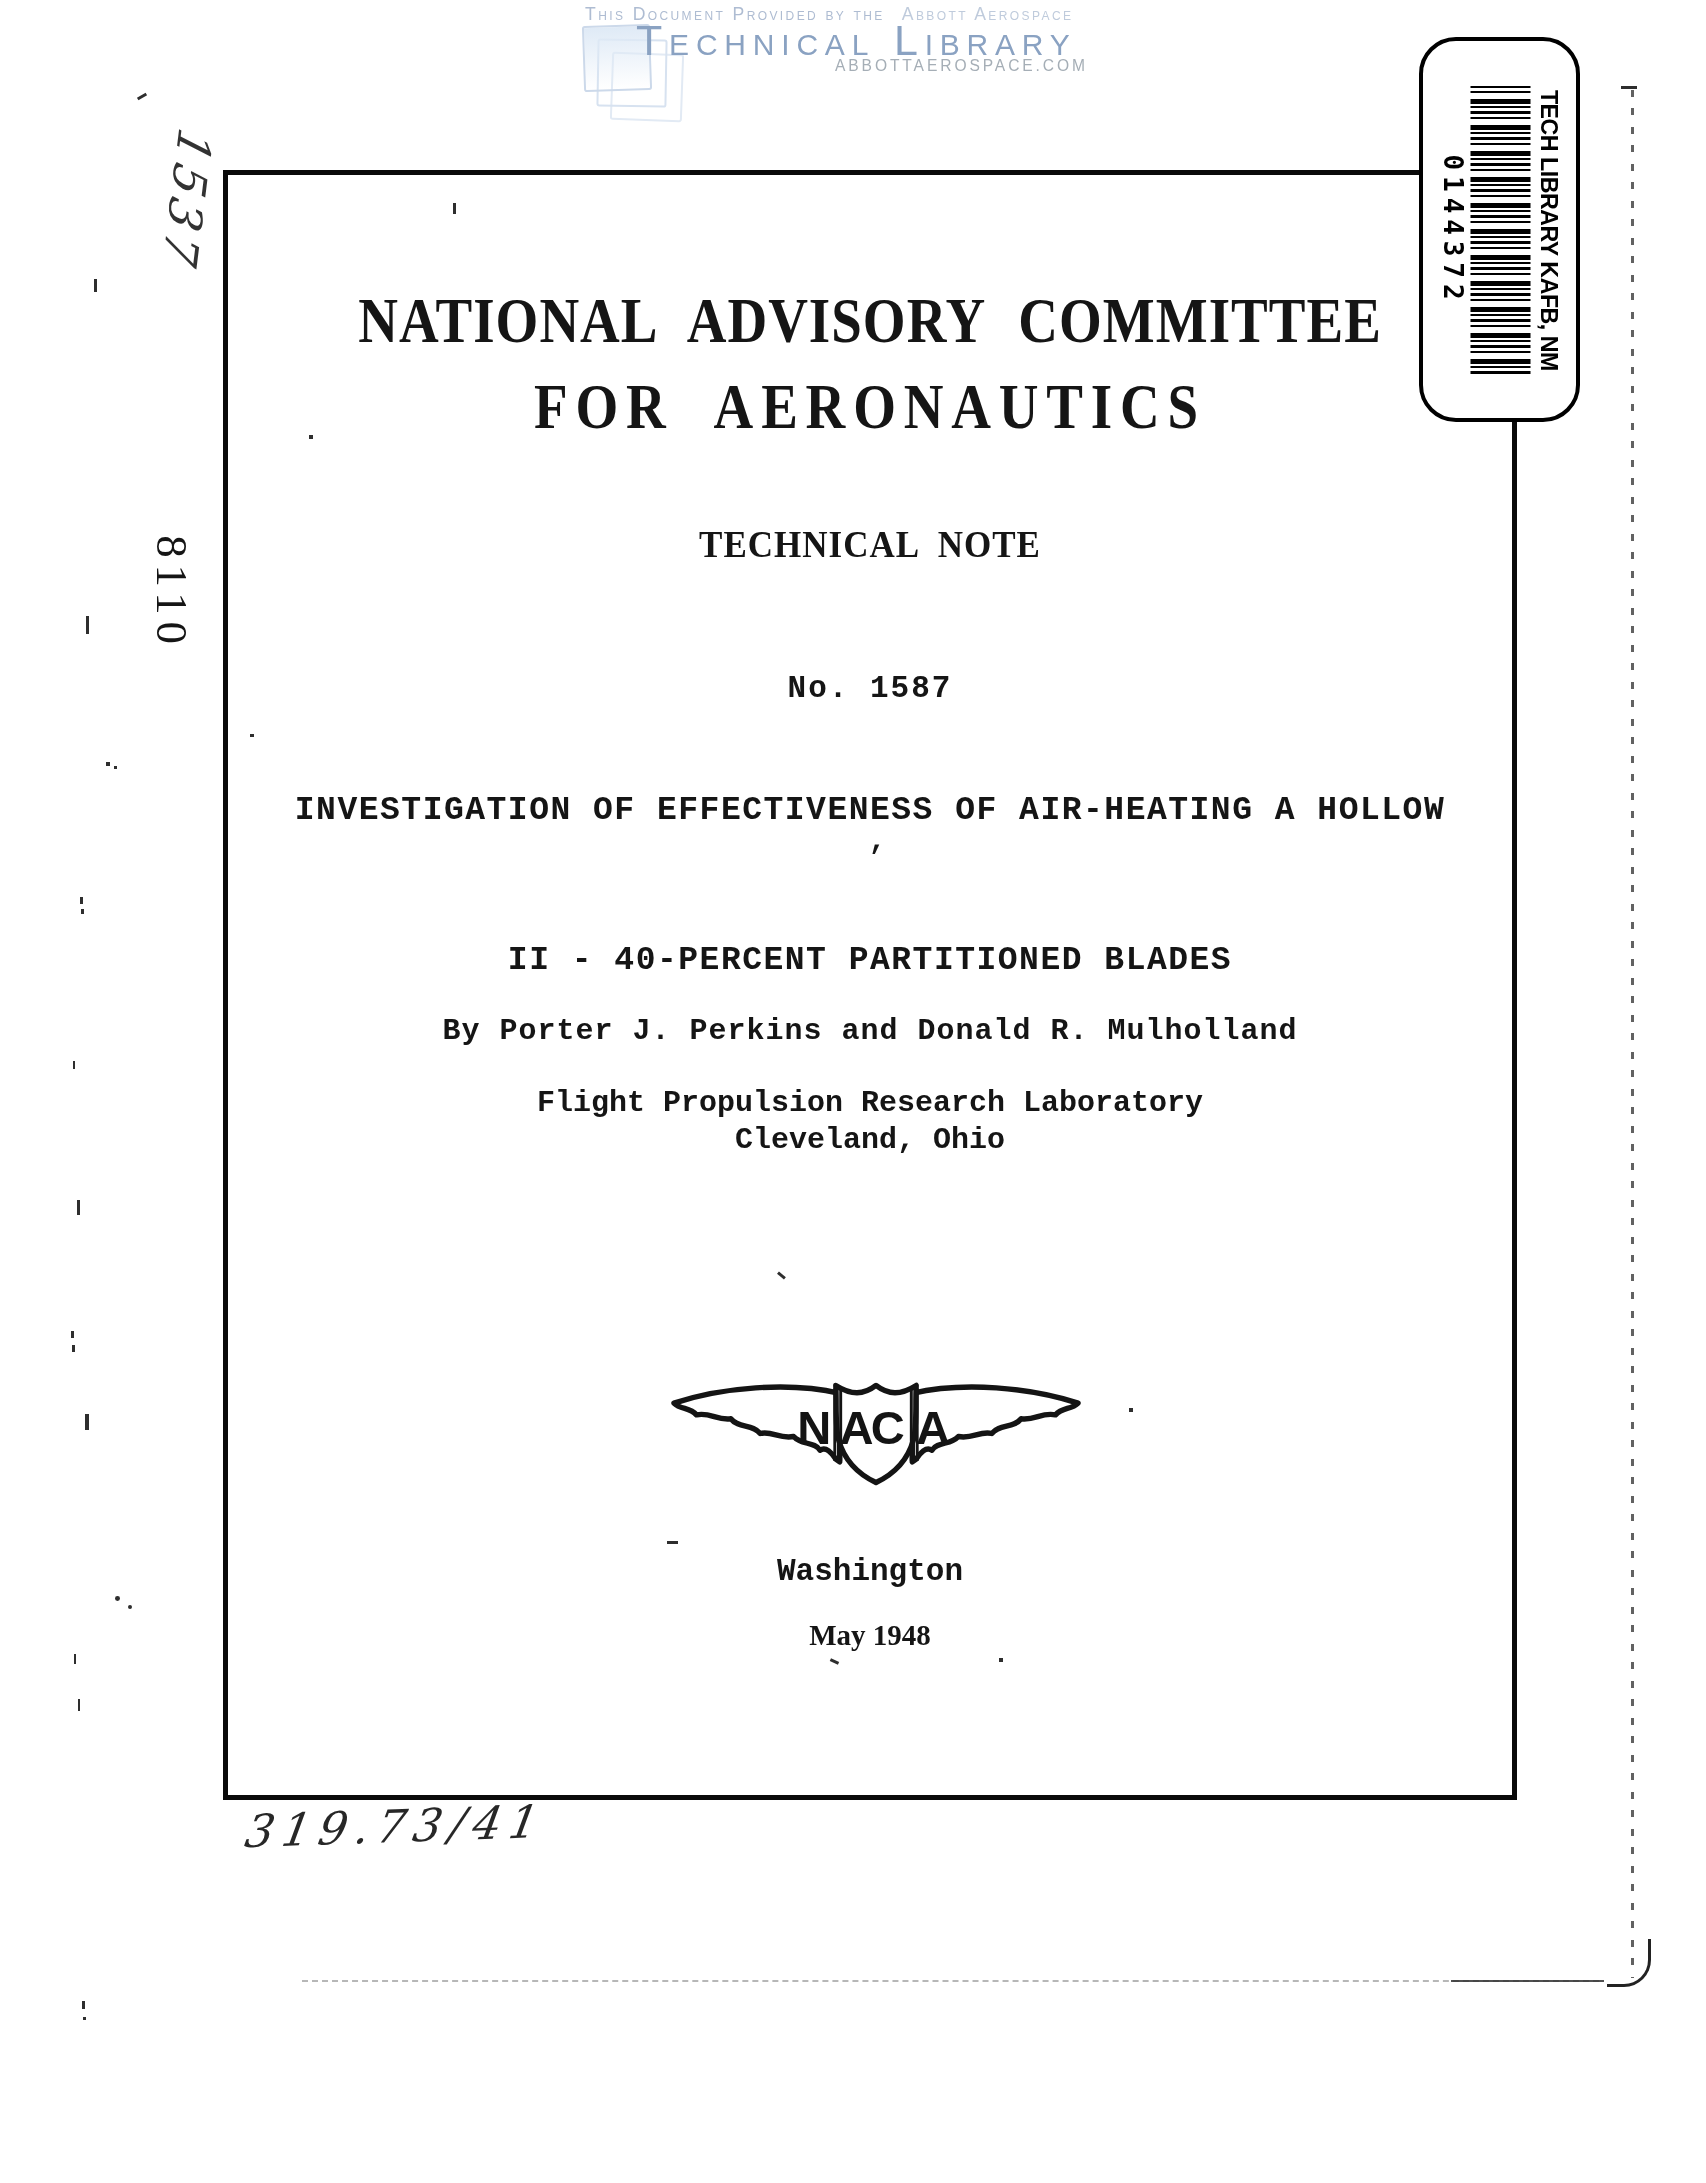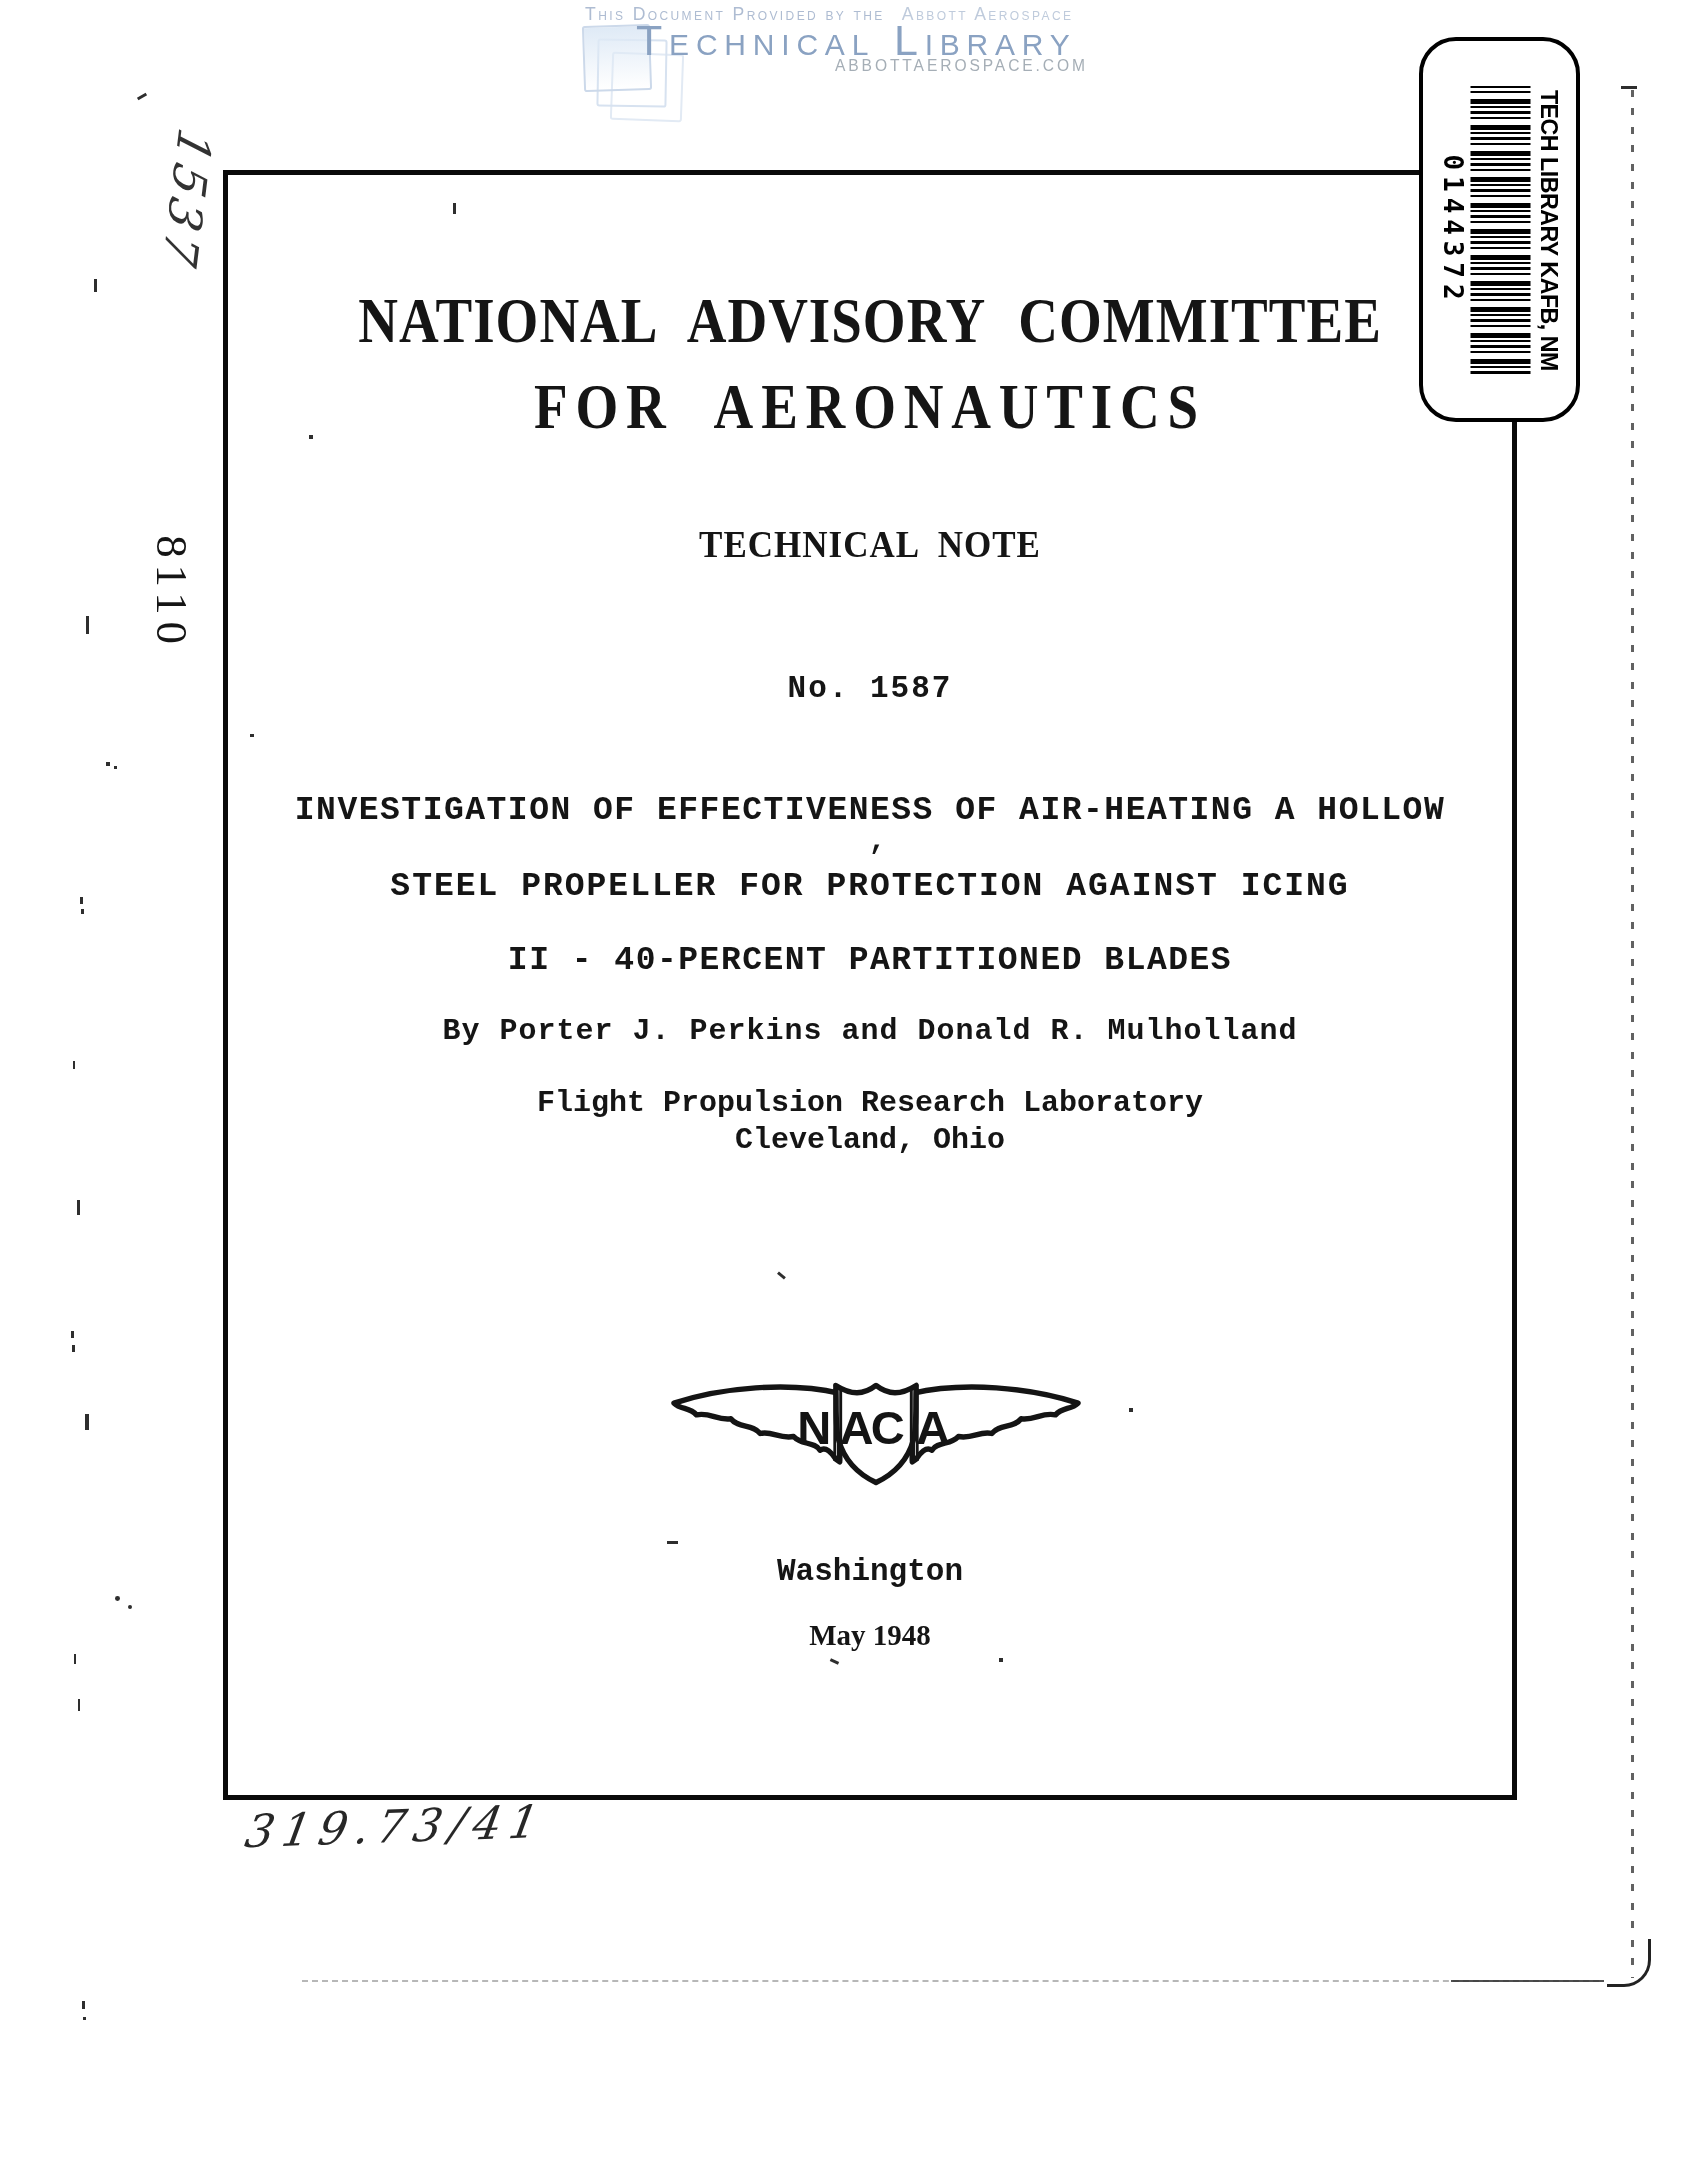--- a/index.html
+++ b/index.html
@@ -106,21 +106,20 @@
   </div>
 
   <div class="frame"></div>
 
   <div class="serif-big org1">NATIONAL ADVISORY COMMITTEE</div>
   <div class="serif-big org2">FOR AERONAUTICS</div>
   <div class="serif-big doctype">TECHNICAL NOTE</div>
   <div class="tw docnum">No. 1587</div>
   <div class="tw t1">INVESTIGATION OF EFFECTIVENESS OF AIR-HEATING A HOLLOW</div>
   <div class="stray-comma">,</div>
-  <div class="tw t2">STEEL PROPELLER FOR PROTECTION AGAINST ICING</div>
   <div class="tw t3">II - 40-PERCENT PARTITIONED BLADES</div>
   <div class="tw aff1">Flight Propulsion Research Laboratory</div>
   <div class="tw byline">By Porter J. Perkins and Donald R. Mulholland</div>
   <div class="tw aff2">Cleveland, Ohio</div>
 
   <svg class="naca" width="410" height="109" viewBox="0 0 418 110">
     <g fill="#ffffff" stroke="#141414" stroke-width="5.5" stroke-linejoin="round">
       <path d="M172,14 C120,2 52,8 3,24 C10,31 19,28 26,36 C40,33 47,42 61,40 C69,50 83,45 91,55 C103,52 111,61 125,58 C133,67 146,63 152,72 C158,68 164,75 168,81 L172,84 Z"></path>
       <path transform="translate(418,0) scale(-1,1)" d="M172,14 C120,2 52,8 3,24 C10,31 19,28 26,36 C40,33 47,42 61,40 C69,50 83,45 91,55 C103,52 111,61 125,58 C133,67 146,63 152,72 C158,68 164,75 168,81 L172,84 Z"></path>
       <path d="M168,6 C184,16 196,16 209,6 C222,16 234,16 250,6 C249,26 251,48 247,62 C241,83 228,96 209,105 C190,96 177,83 171,62 C167,48 169,26 168,6 Z"></path>

